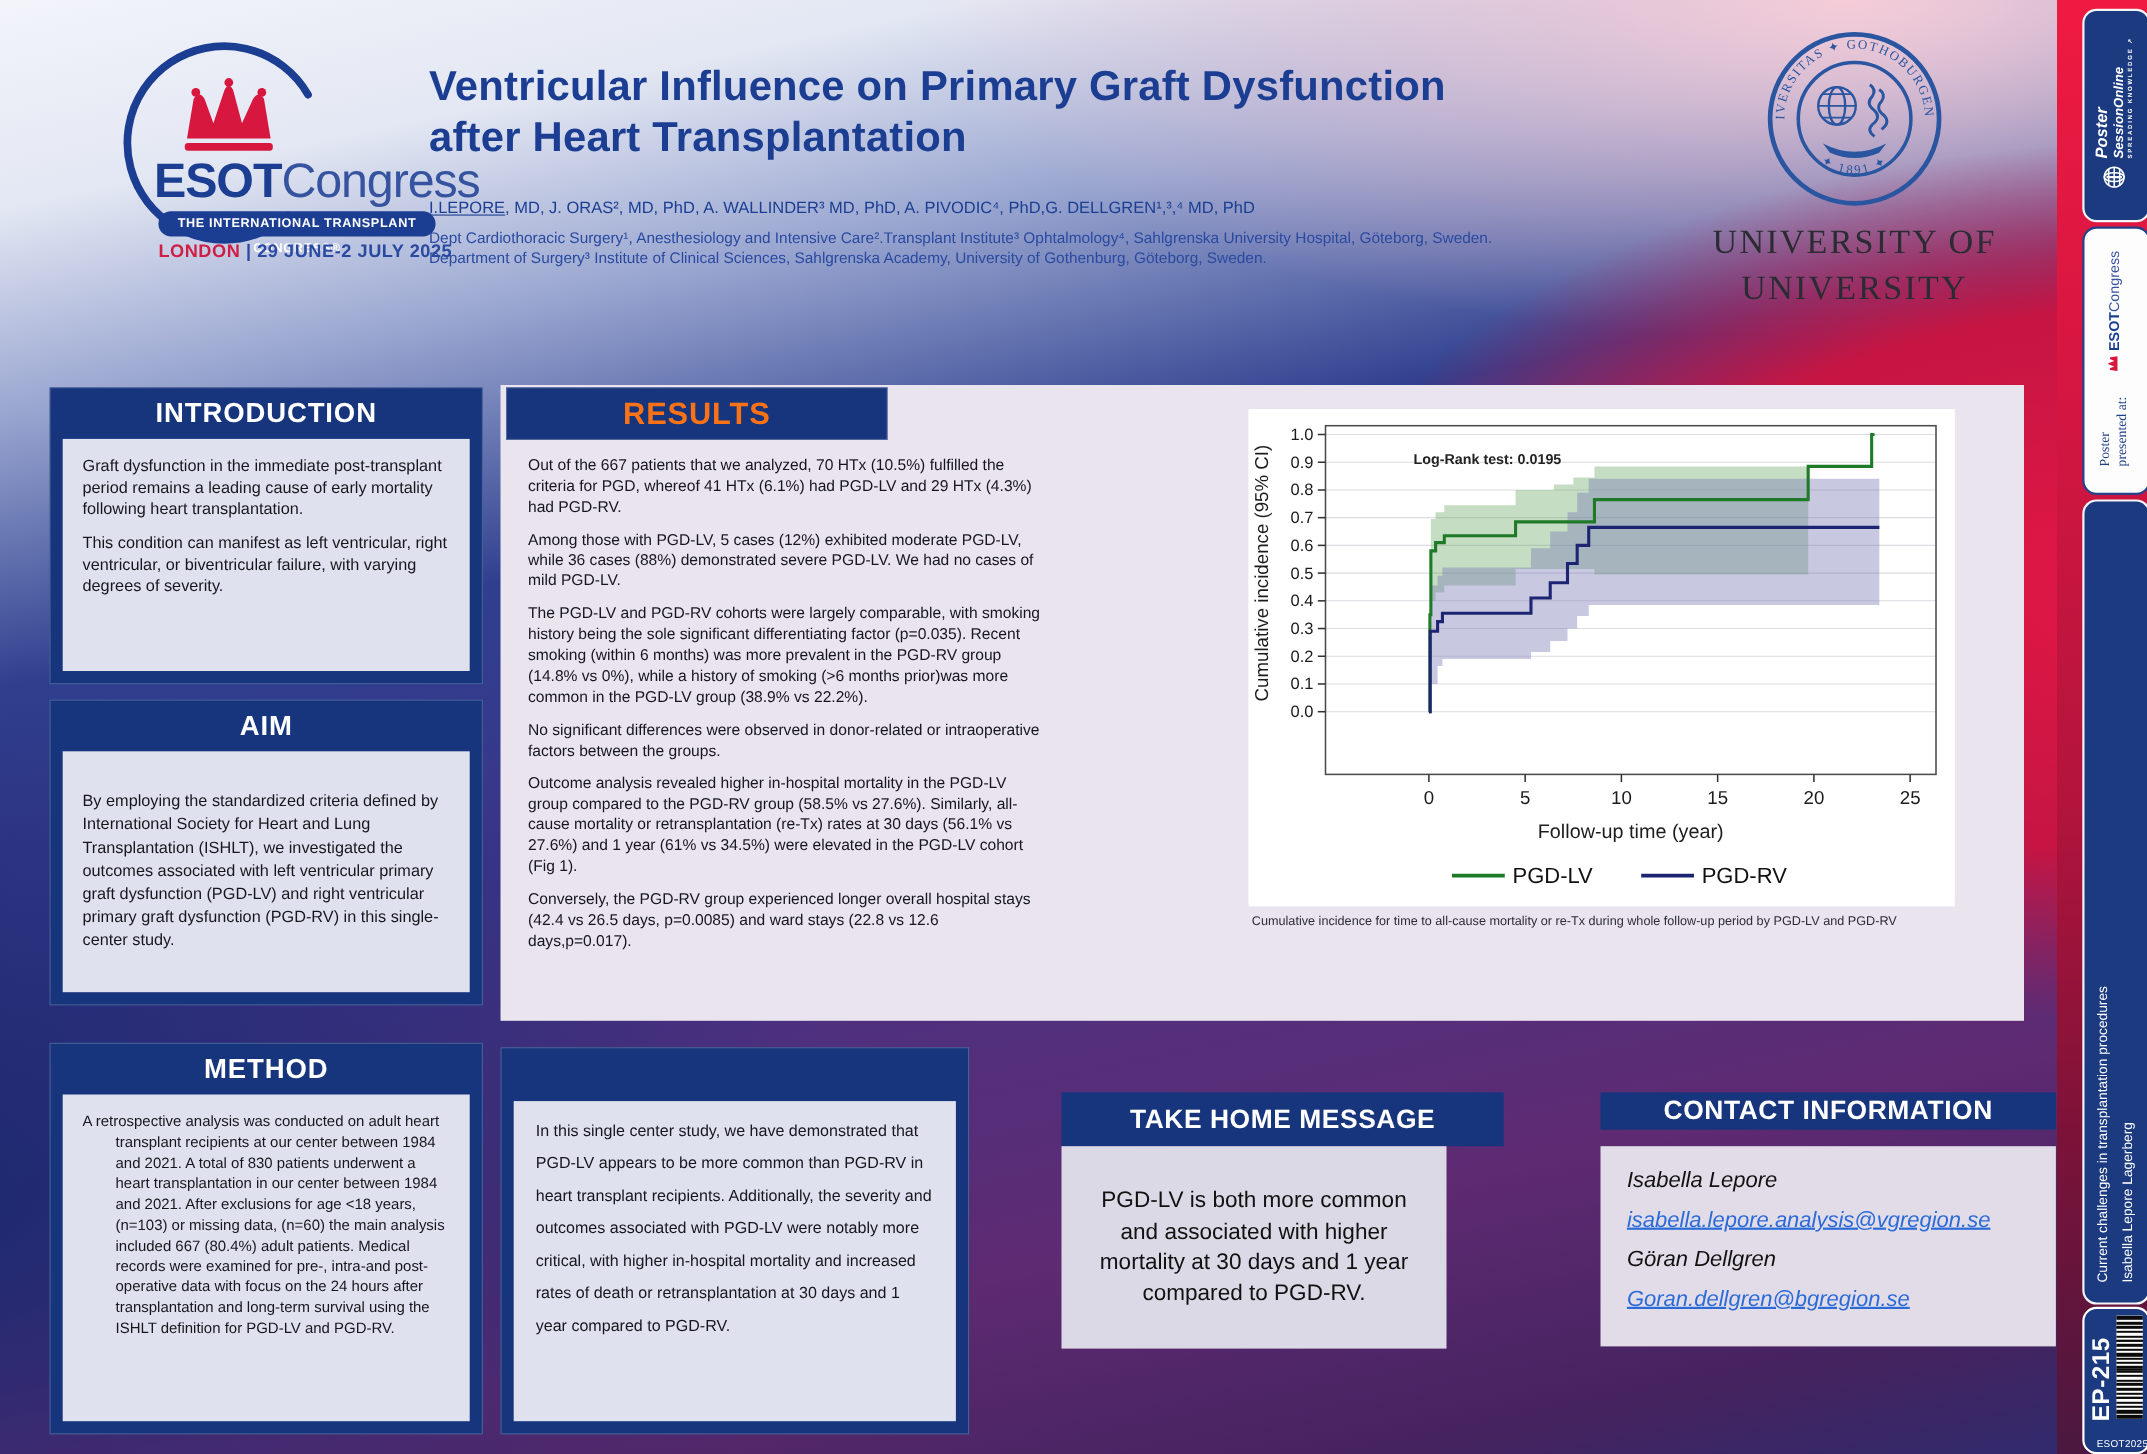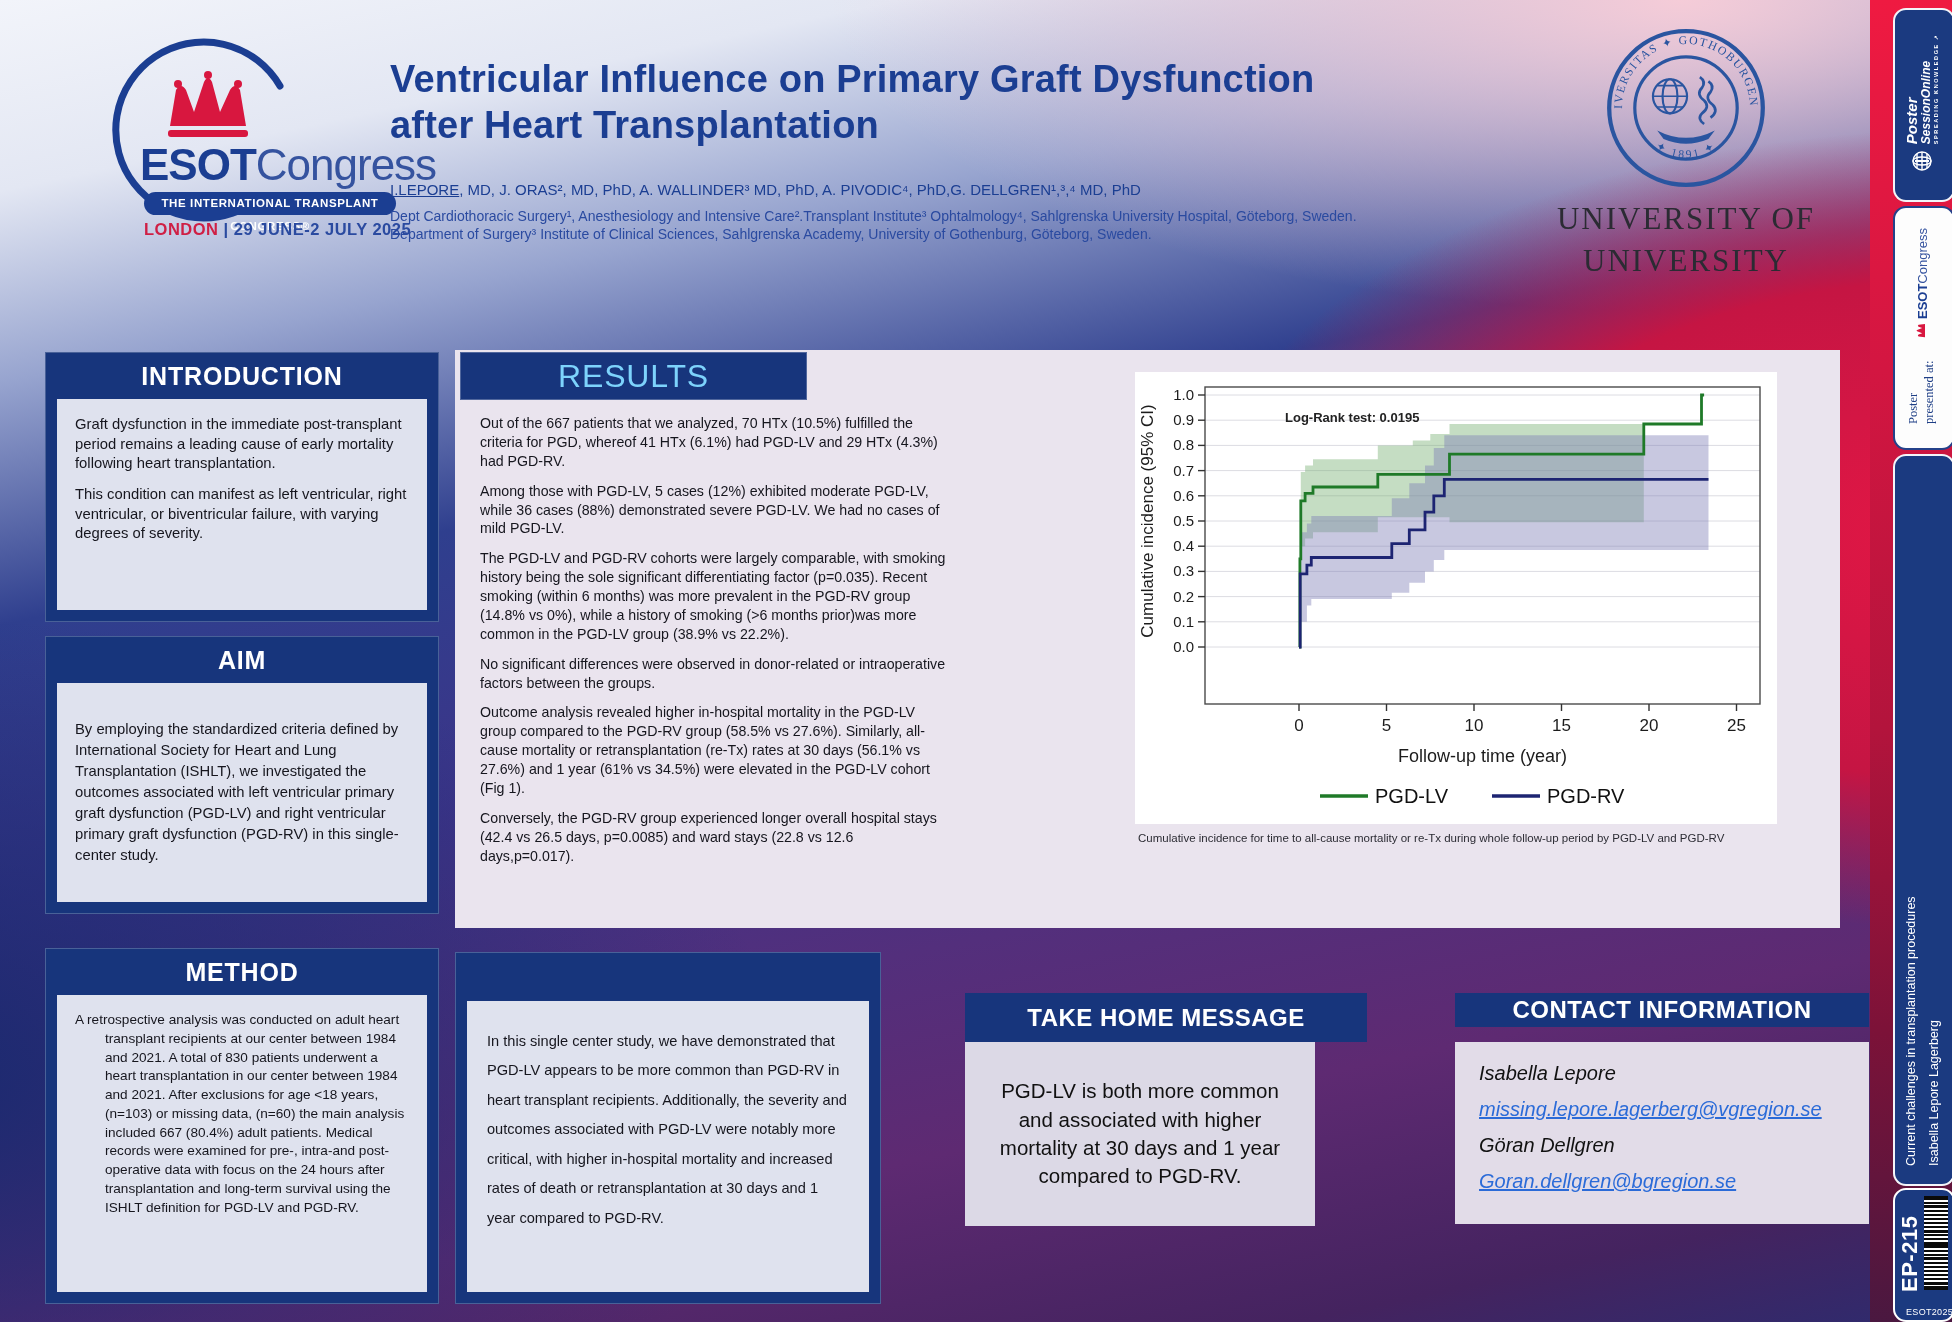--- a/index.html
+++ b/index.html
@@ -40,21 +40,21 @@
   .sec-intro{left:45px;top:352px;width:392px;height:268px;}
   .sec-intro .content{top:46px;font-size:14.8px;line-height:1.33;}
   .sec-aim{left:45px;top:636px;width:392px;height:276px;}
   .sec-aim .content{top:46px;font-size:14.8px;line-height:1.42;}
   .sec-method{left:45px;top:948px;width:392px;height:354px;}
   .sec-method .content{top:46px;font-size:13.6px;line-height:1.38;}
   .hang{padding-left:30px;text-indent:-30px;}
   
   .big-panel{left:455px;top:350px;width:1385px;height:578px;background:#eae4ee;}
   .results-bar{position:absolute;left:5px;top:2px;width:345px;height:46px;background:#17357c;border:1px solid rgba(255,255,255,.25);
-      display:flex;align-items:center;justify-content:center;color:#7dd3fc;font-weight:400;font-size:32px;letter-spacing:.8px;}
+      display:flex;align-items:center;justify-content:center;color:#f97316;font-weight:700;font-size:28px;letter-spacing:.8px;}
   .results-text{position:absolute;left:25px;top:64px;width:468px;font-size:14.2px;line-height:1.33;color:#16161e;}
   .chart-card{position:absolute;left:680px;top:22px;width:642px;height:452px;background:#fff;}
   .fig-caption{position:absolute;left:683px;top:482px;width:700px;font-size:11.5px;color:#2c2c34;}
   
   .sec-conclusion{left:455px;top:952px;width:424px;height:350px;}
   .sec-conclusion .bar{height:48px;}
   .sec-conclusion .content{top:48px;font-size:14.6px;line-height:2.02;}
   
   .hbar{background:#17357c;display:flex;align-items:center;justify-content:center;color:#fff;font-weight:800;font-size:24px;letter-spacing:.5px;}
   .th-bar{left:965px;top:993px;width:402px;height:49px;}
@@ -255,36 +255,36 @@
           <text x="240" y="431" font-size="20" fill="#111">PGD-LV</text>
           <line x1="357" y1="424" x2="405" y2="424" stroke="#1d2472" stroke-width="3.5"></line>
           <text x="412" y="431" font-size="20" fill="#111">PGD-RV</text>
         </svg>
     </div>
     <div class="fig-caption">Cumulative incidence for time to all-cause mortality or re-Tx during whole follow-up period by PGD-LV and PGD-RV</div>
   </div>
 
   <div class="abs panel sec-conclusion">
     <div class="content">
-      <div class="pad" style="padding:26px 20px;">
+      <div class="pad" style="padding:14px 20px;">
         <p class="bp">In this single center study, we have demonstrated that PGD-LV appears to be more common than PGD-RV in heart transplant recipients. Additionally, the severity and outcomes associated with PGD-LV were notably more critical, with higher in-hospital mortality and increased rates of death or retransplantation at 30 days and 1 year compared to PGD-RV.</p>
       </div>
     </div>
   </div>
 
   <div class="abs hbar th-bar">TAKE HOME MESSAGE</div>
   <div class="abs th-box">
     <div class="msg">PGD-LV is both more common and associated with higher mortality at 30 days and 1 year compared to PGD-RV.</div>
   </div>
 
   <div class="abs hbar ct-bar">CONTACT INFORMATION</div>
   <div class="abs ct-box">
     <div class="inner">
       <p class="nm">Isabella Lepore</p>
-      <a>missing.lepore.lagerberg@vgregion.se</a><br>
+      <a>isabella.lepore.analysis@vgregion.se</a><br>
       <p class="nm">Göran Dellgren</p>
       <a>Goran.dellgren@bgregion.se</a>
     </div>
   </div>
 
   <div class="tab tab-navy" style="left:1893px;top:8px;width:58px;height:190px;">
     <div class="rot" style="width:186px;height:54px;transform:rotate(-90deg) translate(-186px,0);">
       <div class="pso-brand">
         <svg width="22" height="22" viewBox="0 0 22 22" stroke="#fff" fill="none" stroke-width="1.4">
           <circle cx="11" cy="11" r="9"></circle>

